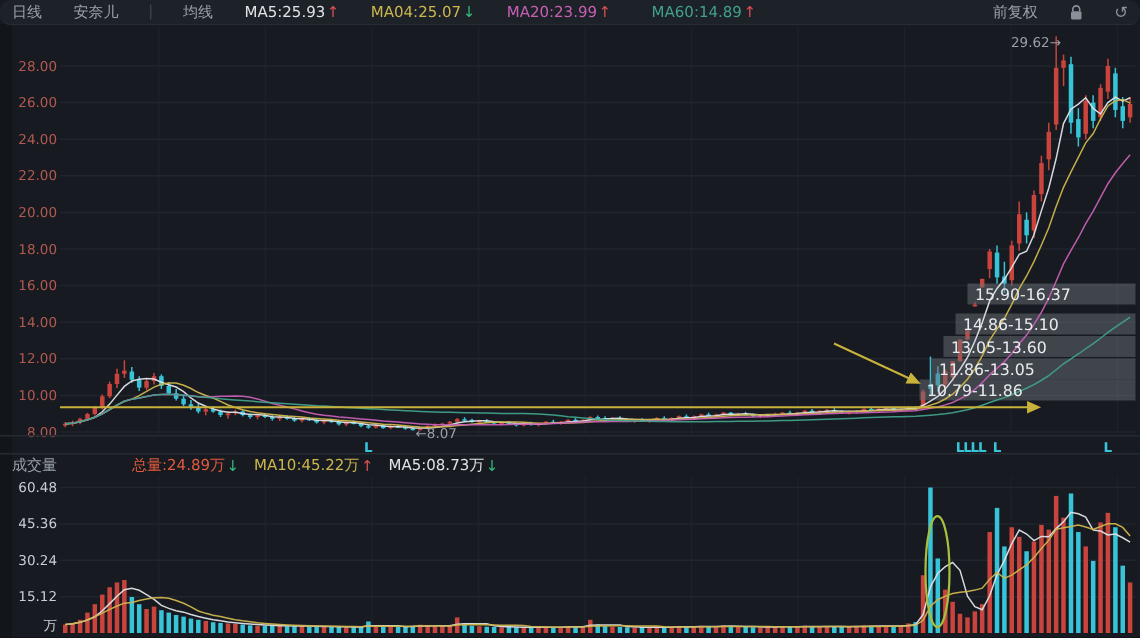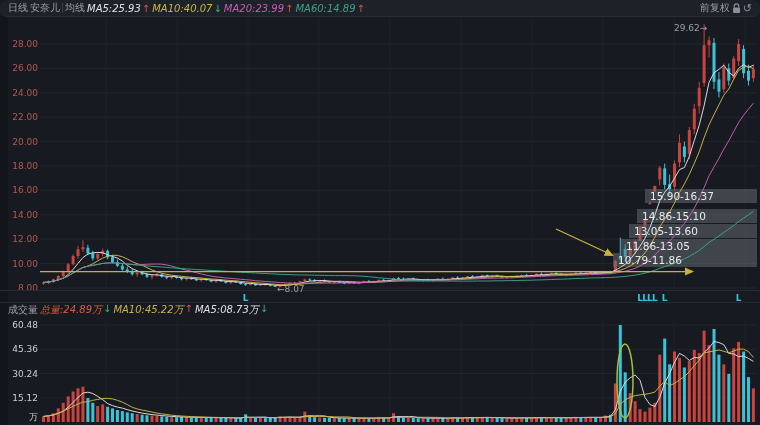--- a/index.html
+++ b/index.html
@@ -1,24 +1,24 @@
 <!DOCTYPE html>
 <html><head>
 <meta charset="utf-8">
 <style>
   html,body{margin:0;padding:0;background:#0d0f13;}
   .app{position:relative;width:760px;height:425px;background:#171b21;overflow:hidden;
        font-family:"DejaVu Sans","Liberation Sans",sans-serif;}
   #chart-svg{position:absolute;top:0;left:0;}
   .topbar{position:absolute;top:0;left:0;right:0;height:16px;z-index:2;
-          display:flex;align-items:center;gap:2px;padding:0 8px;
+          display:flex;align-items:center;gap:21px;padding:0 8px;
           font-size:10px;color:#9aa0a8;background:#1d2128;border-bottom:1px solid #272c34;border-radius:8px;}
   .volhdr{position:absolute;top:303px;left:0;right:0;height:14px;z-index:2;
-          display:flex;align-items:center;gap:2px;padding:0 8px;font-size:10px;color:#9aa0a8;}
-  .ma{display:inline-flex;align-items:flex-start;gap:1px;font-style:italic;}
+          display:flex;align-items:center;gap:10px;padding:0 8px;font-size:10px;color:#9aa0a8;}
+  .ma{display:inline-flex;align-items:flex-end;gap:1px;}
   .vsep{width:1px;height:10px;background:#3a404a;display:inline-block;}
   .sp{flex:1;}
   .icon{display:inline-flex;align-items:center;color:#8a9099;font-size:11px;line-height:1;}
   .clickable{cursor:pointer;}
 </style>
 </head>
 <body>
 
 <div class="app">
 
@@ -550,46 +550,46 @@
   <div class="topbar">
     <span class="clickable">日线</span>
     <span class="clickable">安奈儿</span>
     <span class="vsep"></span>
     <span>均线</span>
     <span class="ma">
       <span style="color: rgb(223, 226, 230);">MA5:25.93</span>
         <span style="color: rgb(224, 80, 80);">↑</span>
     </span>
     <span class="ma">
-      <span style="color: rgb(205, 181, 77);">MA10:40.07</span>
+      <span style="color: rgb(205, 181, 77);">MA04:25.07</span>
         <span style="color: rgb(53, 185, 124);">↓</span>
     </span>
     <span class="ma">
       <span style="color: rgb(199, 95, 181);">MA20:23.99</span>
         <span style="color: rgb(224, 80, 80);">↑</span>
     </span>
     <span class="ma">
-      <span style="color: rgb(64, 161, 136);">MA60:14.89</span>
+      <span style="color: rgb(64, 161, 136); margin-left: 6px;">MA60:14.89</span>
         <span style="color: rgb(224, 80, 80);">↑</span>
     </span>
     <span class="sp"></span>
     <span class="clickable">前复权</span>
     <span class="icon clickable">
       <svg width="9" height="11" viewBox="0 0 9 11">
           <path d="M2.2 4.5V3.2a2.3 2.3 0 0 1 4.6 0v1.3" fill="none" stroke="#8a9099" stroke-width="1.1"></path>
           <rect x="1" y="4.5" width="7" height="5.5" rx="1" fill="#8a9099"></rect>
         </svg>
     </span>
     <span class="icon clickable">↺</span>
   </div>
 
   <div class="volhdr">
     <span>成交量</span>
     <span class="ma">
-      <span style="color: rgb(224, 90, 60);">总量:24.89万</span>
+      <span style="color: rgb(224, 90, 60); margin-left: 40px;">总量:24.89万</span>
         <span style="color: rgb(53, 185, 124);">↓</span>
     </span>
     <span class="ma">
       <span style="color: rgb(205, 181, 77);">MA10:45.22万</span>
         <span style="color: rgb(224, 80, 80);">↑</span>
     </span>
     <span class="ma">
       <span style="color: rgb(223, 226, 230);">MA5:08.73万</span>
         <span style="color: rgb(53, 185, 124);">↓</span>
     </span>

